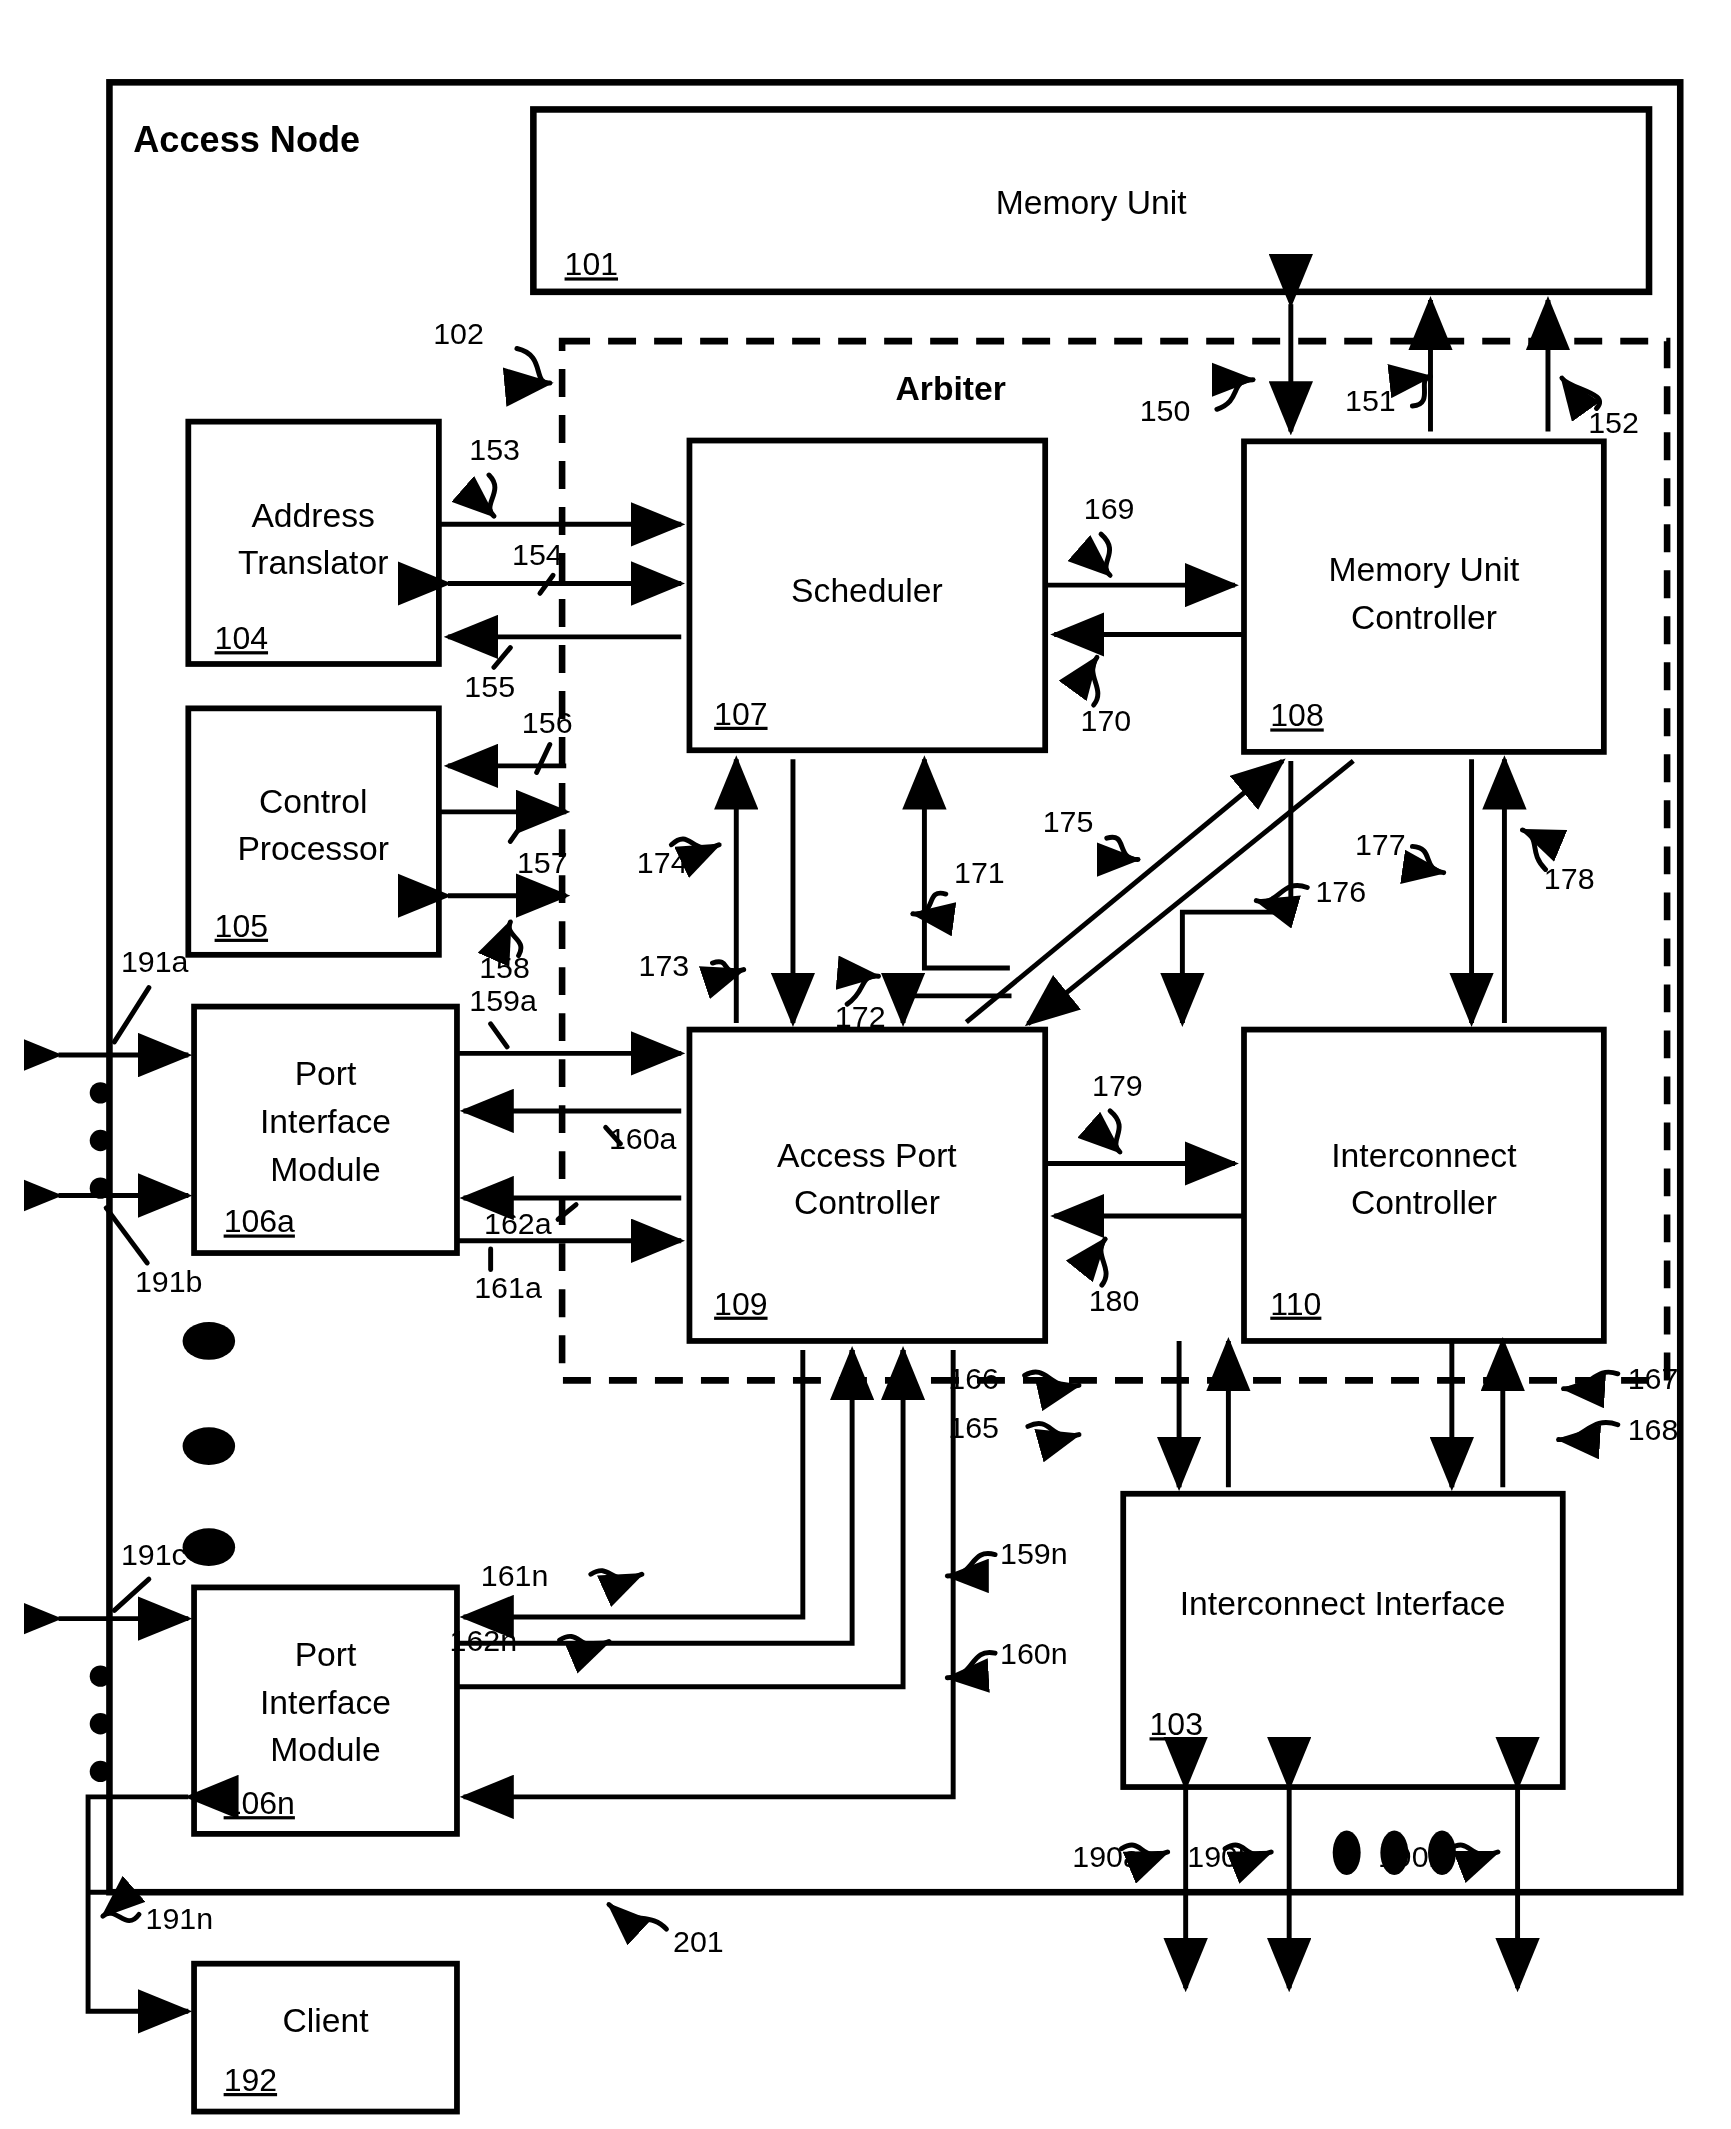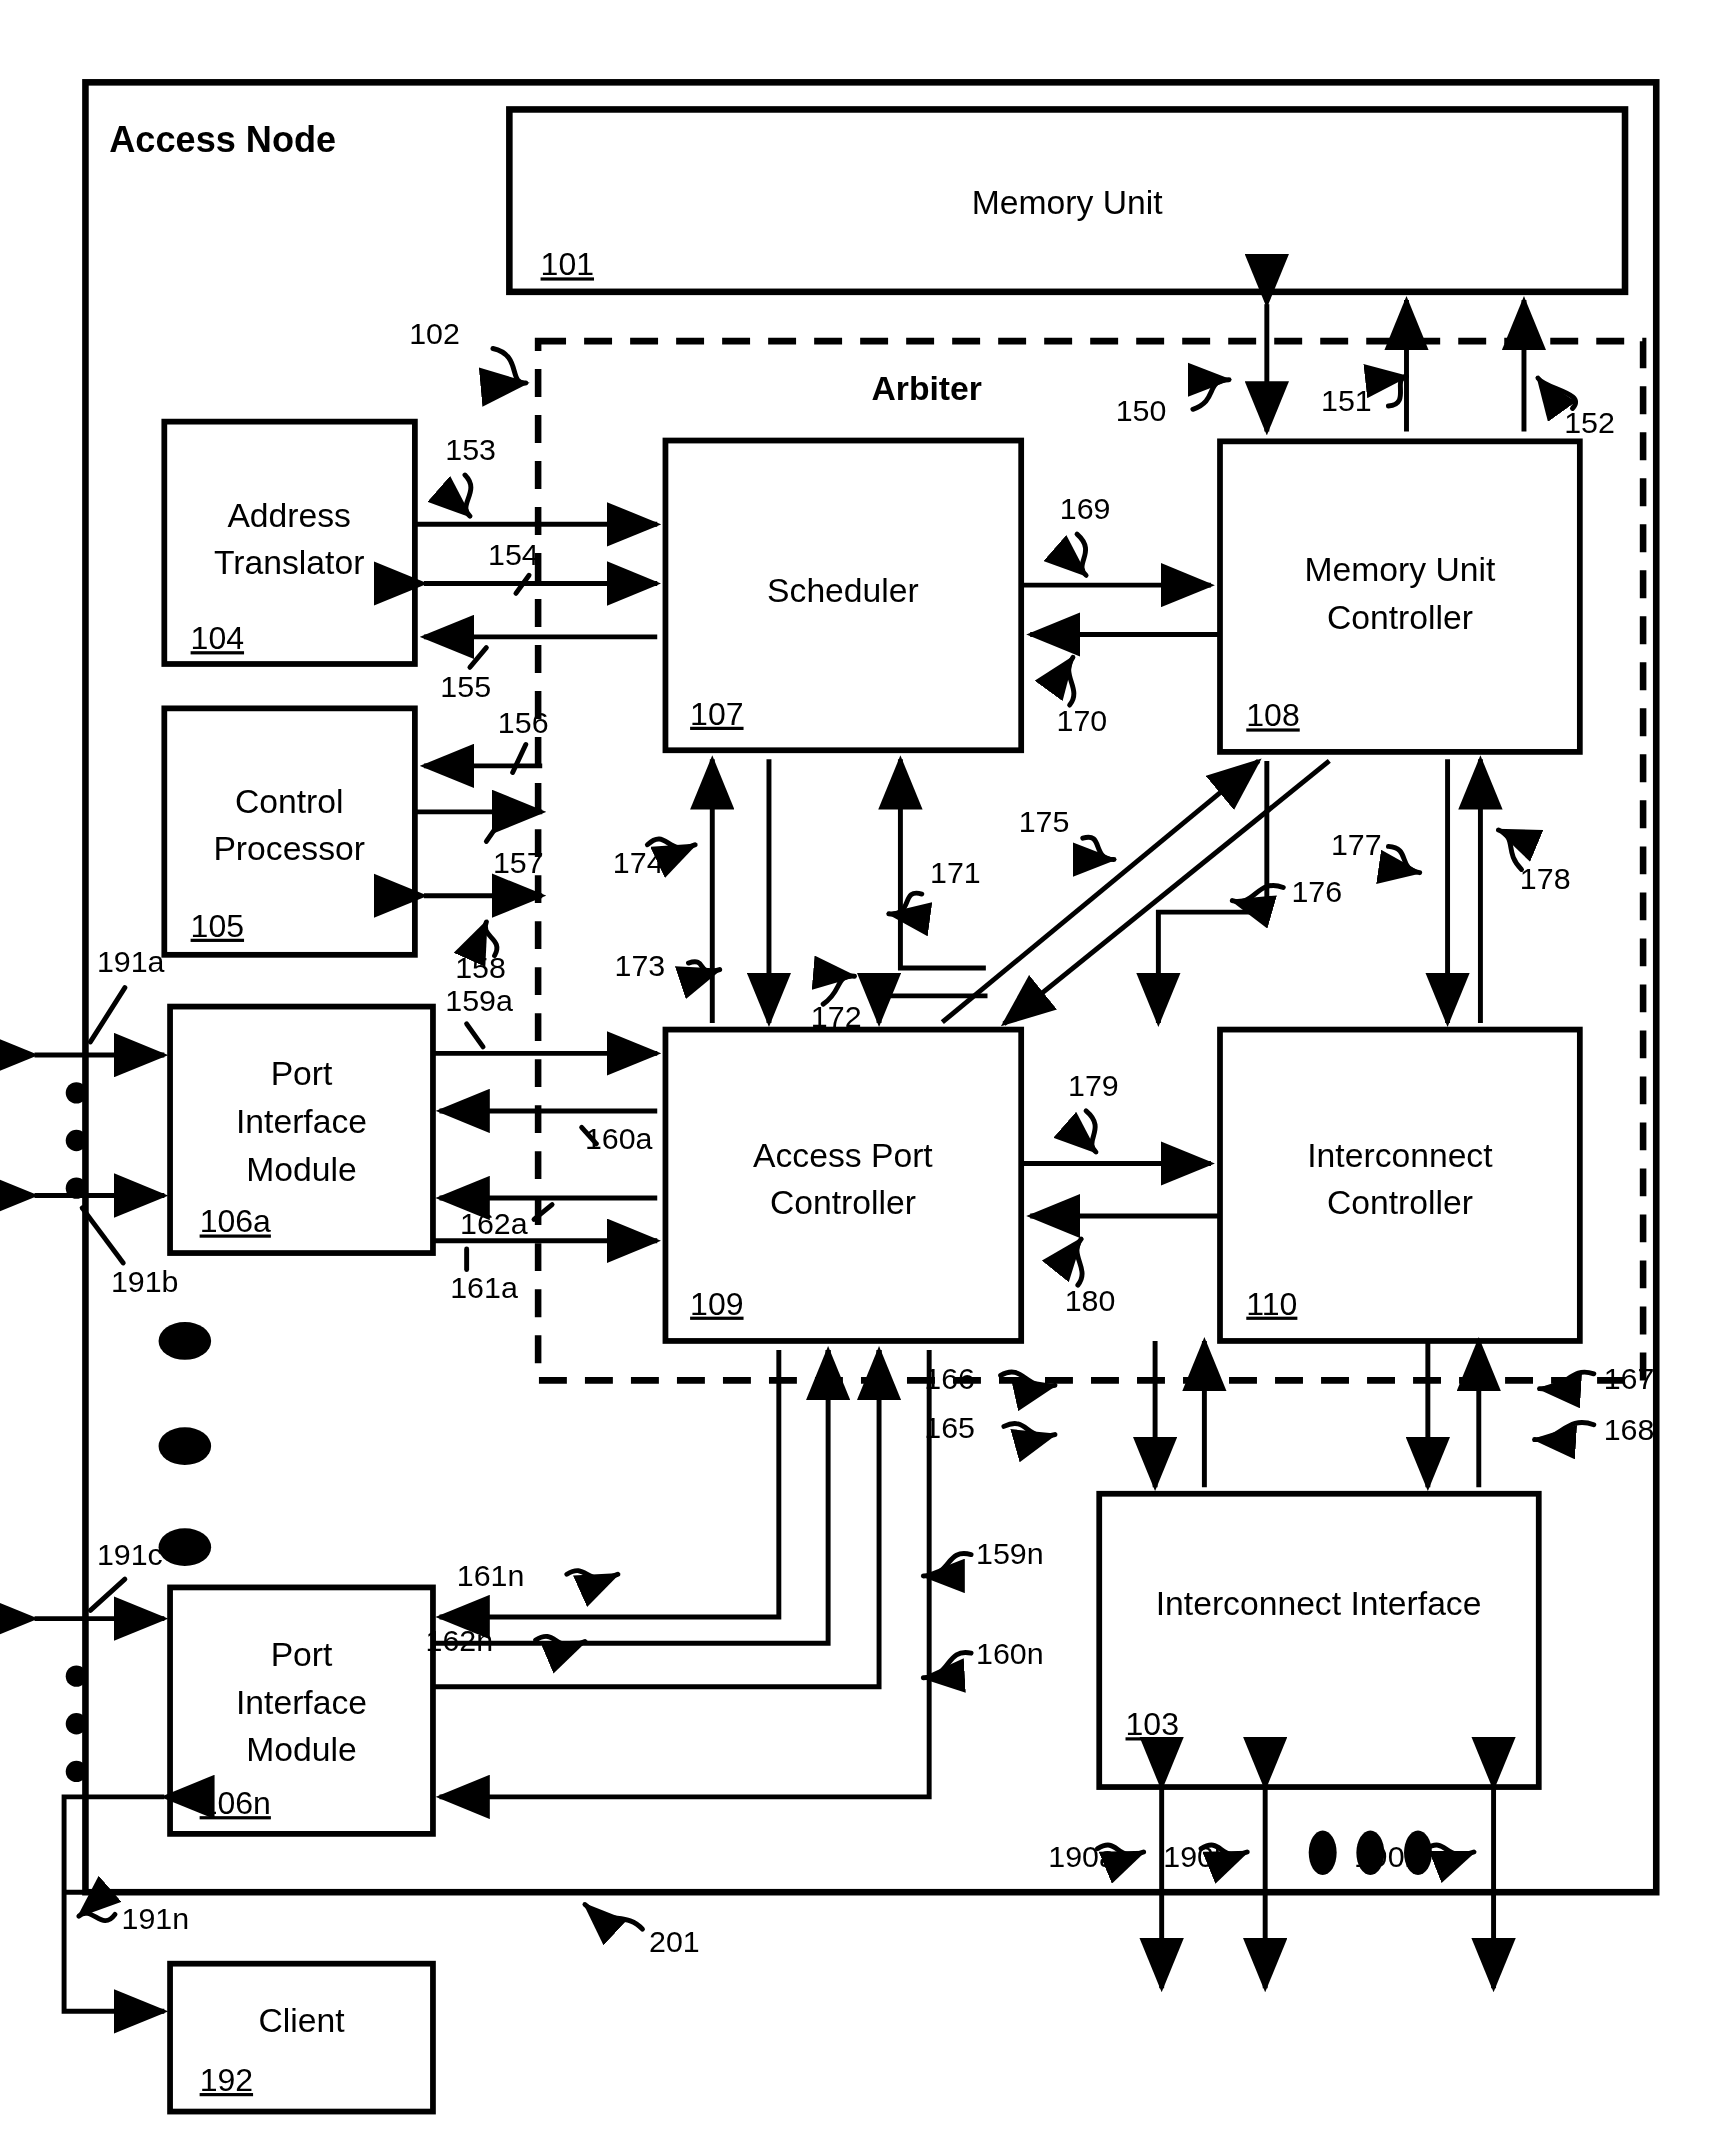--- a/index.html
+++ b/index.html
@@ -7,20 +7,21 @@
     padding: 0;
     background: #ffffff;
   }
   #stage {
     position: relative;
     width: 1697px;
     height: 2129px;
     background: #ffffff;
     font-family: "Liberation Sans", sans-serif;
     overflow: hidden;
+    margin-left: 24px;
   }
   svg.diagram {
     position: absolute;
     top: 0;
     left: 0;
     width: 1731px;
     height: 2129px;
   }
   .box-stroke {
     fill: none;

